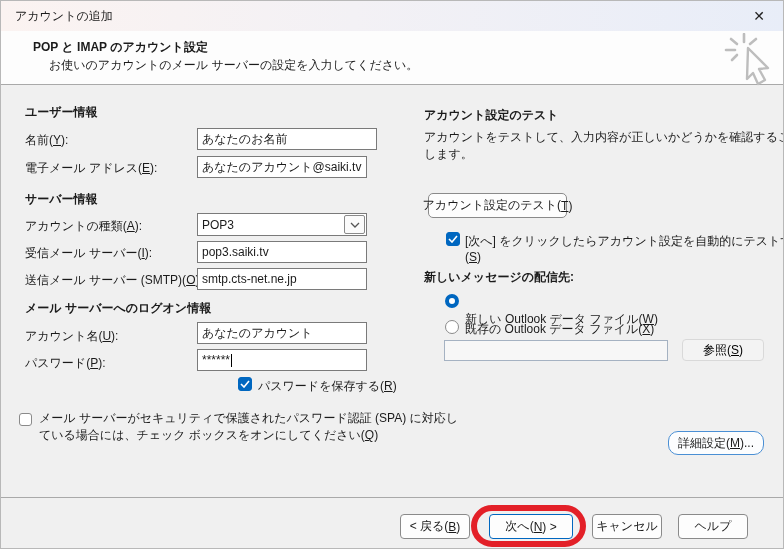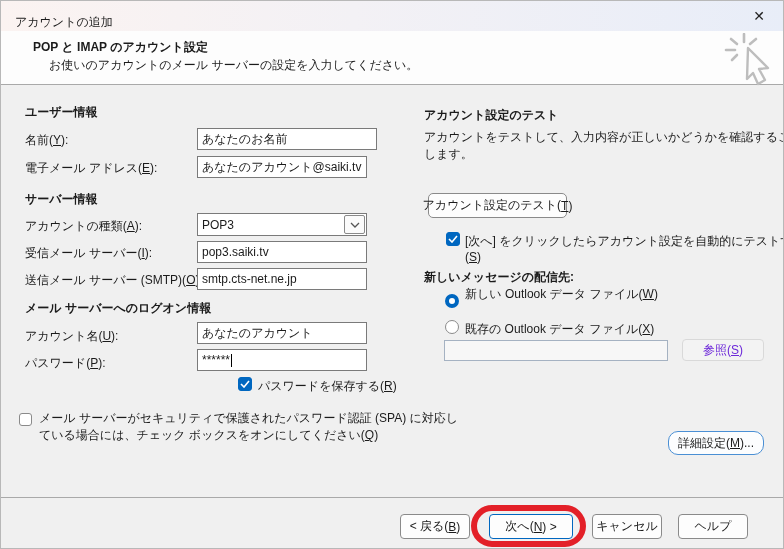--- a/index.html
+++ b/index.html
@@ -2,21 +2,21 @@
 <html><head>
 <meta charset="utf-8">
 <style>
   * { box-sizing: border-box; }
   html,body { margin:0; padding:0; }
   body { font-family:"Liberation Sans","DejaVu Sans",sans-serif; }
   .window { position:relative; width:784px; height:549px; background:#f0f0f0; overflow:hidden;
             font-size:12px; color:#1b1b1b; border:1px solid #b8b8b8; }
   .titlebar { position:absolute; left:0; top:0; width:784px; height:30px;
               background:linear-gradient(90deg,#fbf3f1 0%,#f3f1f5 45%,#e8edf8 100%);
-              display:flex; align-items:flex-end; padding-left:14px; }
+              display:flex; align-items:center; padding-left:14px; }
   .close-btn { position:absolute; right:2px; top:0; width:44px; height:30px; display:flex;
                align-items:center; justify-content:center; font-size:14px; color:#222; cursor:default; }
   .header { position:absolute; left:0; top:30px; width:784px; height:54px; background:#fdfdfd;
             border-bottom:1px solid #a9a9a9; }
   .h-title { position:absolute; left:32px; top:8px; font-weight:bold; white-space:nowrap; }
   .h-sub { position:absolute; left:48px; top:26px; white-space:nowrap; }
   .wizard-icon { position:absolute; left:722px; top:32px; }
   .abs { position:absolute; white-space:nowrap; }
   .bold { font-weight:bold; }
   .field { position:absolute; height:22px; background:#fff; border:1px solid #7a7a7a;
@@ -34,21 +34,21 @@
                       align-items:center; justify-content:center; }
   .checkbox.unchecked { background:#fff; border:1px solid #8a8a8a; }
   .radio { position:absolute; width:14px; height:14px; border-radius:50%; background:#fff; }
   .radio.selected { border:4px solid #0067c0; }
   .radio.unselected { border:1px solid #8a8a8a; }
   .btn { position:absolute; display:flex; align-items:center; justify-content:center;
          background:#fdfdfd; border:1px solid #8a8a8a; border-radius:4px; font-size:12px;
          white-space:nowrap; cursor:default; }
   .btn.default { border:1.5px solid #0067c0; }
   .btn.accent-outline { border:1.5px solid #4a8fd4; border-radius:10px; background:#fcfdfe; }
-  .btn.disabled { color:#6d28d9; background:#f3f3f3; border:1px solid #d9d9d9; }
+  .btn.disabled { color:#000000; background:#f3f3f3; border:1px solid #d9d9d9; }
   .dis-input { position:absolute; background:#f7f7f7; border:1px solid #a5b2c2; }
   .footer-sep { position:absolute; left:0; top:496px; width:784px; height:0;
                 border-top:1px solid #a9a9a9; }
   .annotation { position:absolute; left:470px; top:504px; width:115px; height:42px;
                 border:6px solid #e32028; border-radius:24px; pointer-events:none; }
   u { text-decoration:underline; }
 </style>
 </head>
 <body>
 
@@ -142,21 +142,21 @@
     <svg width="10" height="8" viewBox="0 0 10 8">
         <polyline points="1,4 4,7 9,1" fill="none" stroke="#fff" stroke-width="1.6"></polyline>
       </svg>
   </div>
   <div class="abs" style="left:464px; top:232px;"><span>[次へ] をクリックしたらアカウント設定を自動的にテストする</span></div>
   <div class="abs" style="left:464px; top:249px;"><span>(</span><u>S</u><span>)</span></div>
 
   <div class="abs bold" style="left:423px; top:268px;">新しいメッセージの配信先:</div>
 
   <div class="radio selected" style="left:444px; top:293px;"></div>
-  <div class="abs" style="left:464px; top:285px;"><span>新しい Outlook データ ファイル(</span><u>W</u><span>)</span></div>
+  <div class="abs" style="left:464px; top:310px;"><span>新しい Outlook データ ファイル(</span><u>W</u><span>)</span></div>
 
   <div class="radio unselected" style="left:444px; top:319px;"></div>
   <div class="abs" style="left:464px; top:320px;"><span>既存の Outlook データ ファイル(</span><u>X</u><span>)</span></div>
 
   <div class="dis-input" style="left:443px; top:339px; width:224px; height:21px;">
     <span></span>
   </div>
   <div class="btn disabled" style="left:681px; top:338px; width:82px; height:22px;">
     <span>参照(</span>
       <u>S</u>

